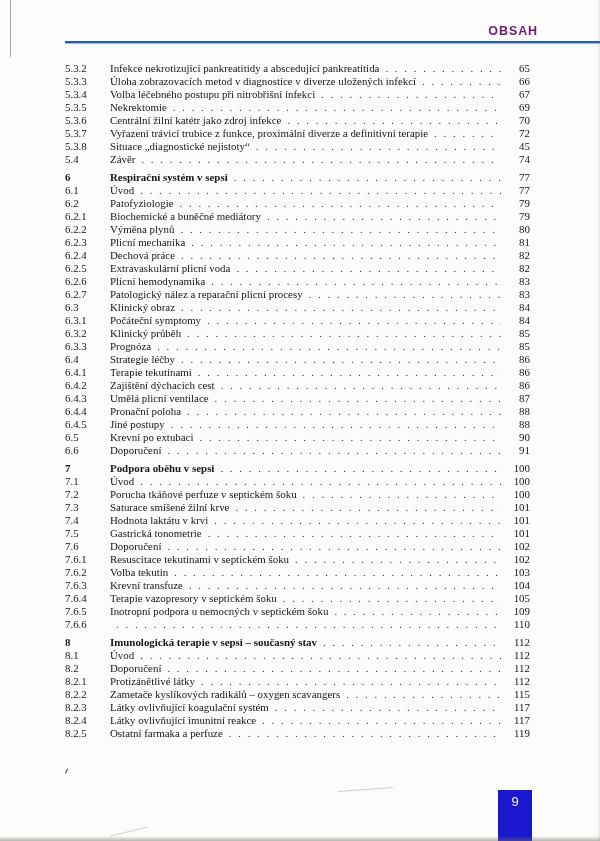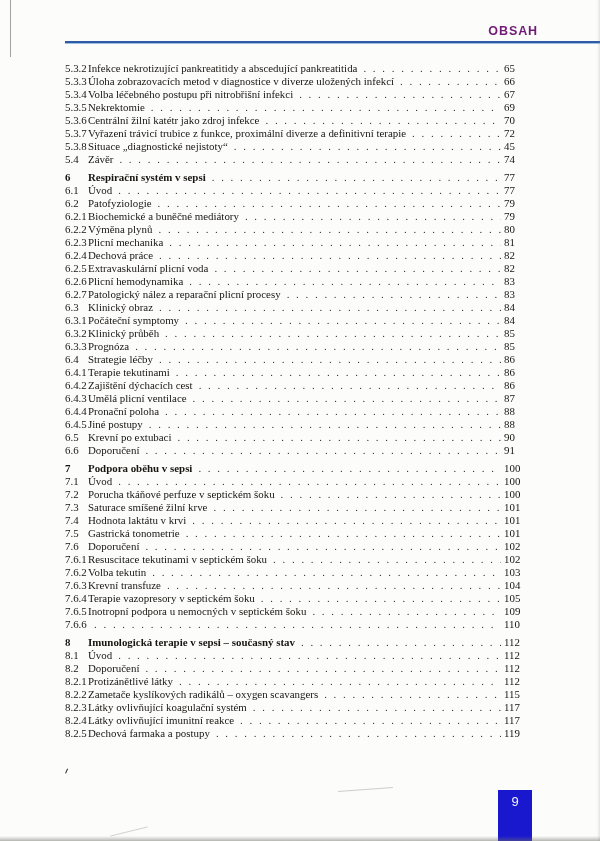--- a/index.html
+++ b/index.html
@@ -24,31 +24,31 @@
 
   
   .toc { position:absolute; top:62px; left:65px; right:70px; }
   .row {
     display:flex; align-items:baseline;
     height:13px; line-height:13px;
     font-size:10.9px; color:#17150f; white-space:nowrap;
   }
   .row.chapter { margin-top:5px; }
   .row.chapter .num, .row.chapter .title { font-weight:700; }
-  .num   { flex:none; width:23px; }
+  .num   { flex:none; width:45px; }
   .title { flex:none; }
   .leader{
     flex:1 1 auto; min-width:0; overflow:hidden; white-space:nowrap;
     margin:0 3px 0 6px; color:#26231c;
   }
   .leader::after {
     content:". . . . . . . . . . . . . . . . . . . . . . . . . . . . . . . . . . . . . . . . . . . . . . . . . . . . . . . . . . . . . . . . . . . . . . . . ";
     letter-spacing:2px;
   }
-  .page-num { flex:none; width:26px; text-align:left; }
+  .page-num { flex:none; width:26px; text-align:right; }
 
   
   .page-badge {
     position:absolute; left:498px; top:790px; width:34px; height:51px;
     background:#1a18cf; color:#f2f2ff;
     font-family:"Liberation Sans", sans-serif; font-size:13px;
     text-align:center; padding-top:4px; box-sizing:border-box;
   }
 
   
@@ -380,21 +380,21 @@
         <span class="page-num">117</span>
       </div>
       <div class="row">
         <span class="num">8.2.4</span>
         <span class="title">Látky ovlivňující imunitní reakce</span>
         <span class="leader"></span>
         <span class="page-num">117</span>
       </div>
       <div class="row">
         <span class="num">8.2.5</span>
-        <span class="title">Dechová farmaka a postupy</span>
+        <span class="title">Ostatní farmaka a perfuze</span>
         <span class="leader"></span>
         <span class="page-num">119</span>
       </div>
     </div>
 
   <div class="page-badge">
     <span>9</span>
   </div>
 
   <div class="scan-line-left"></div>

